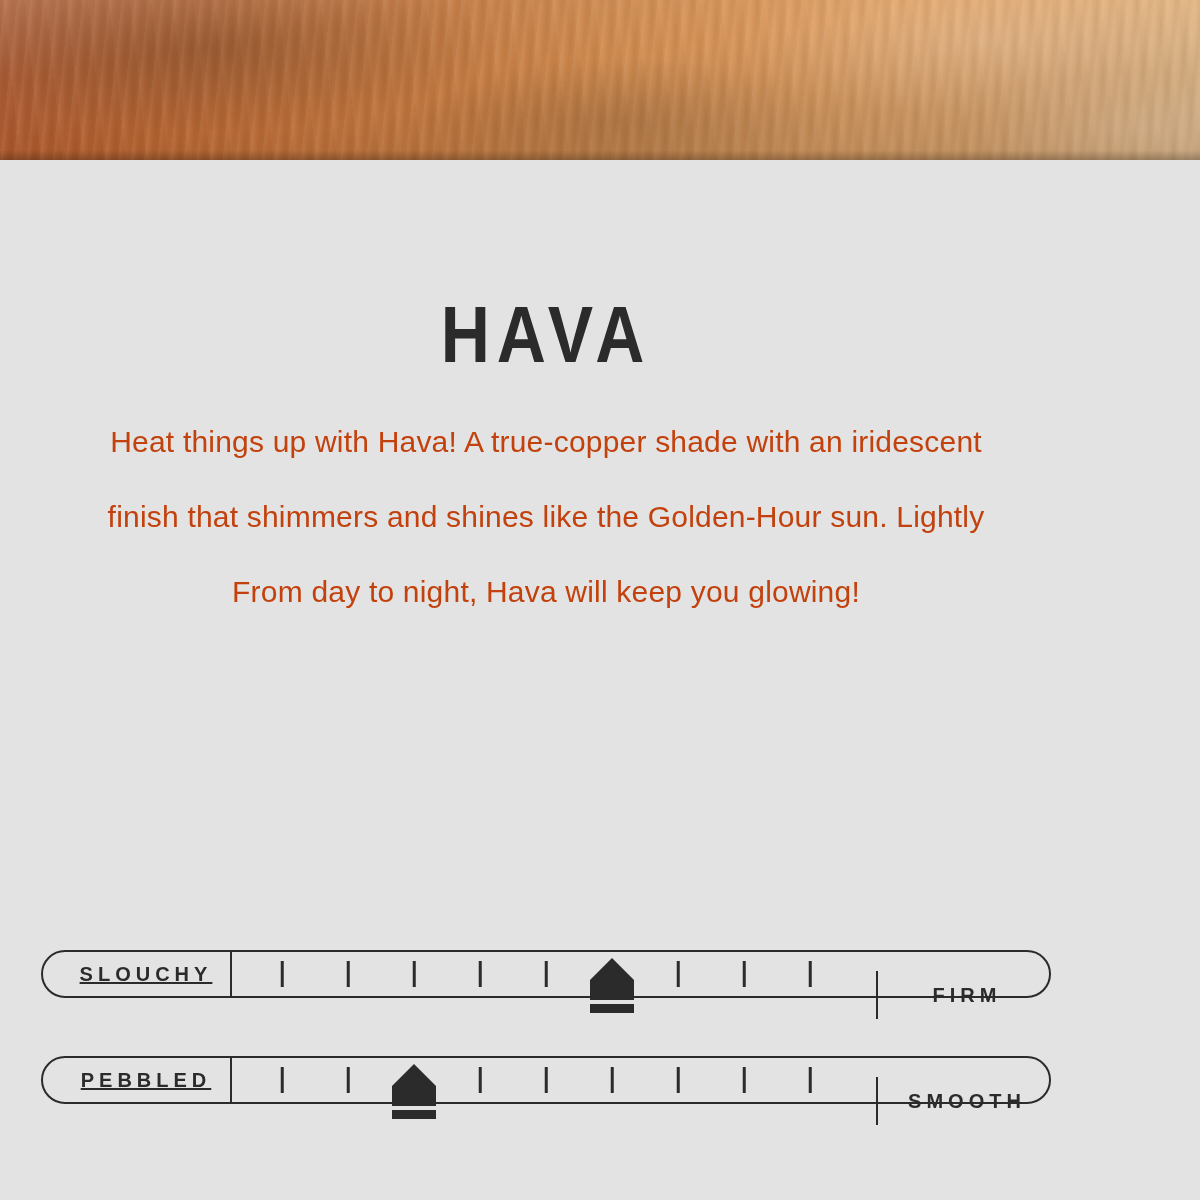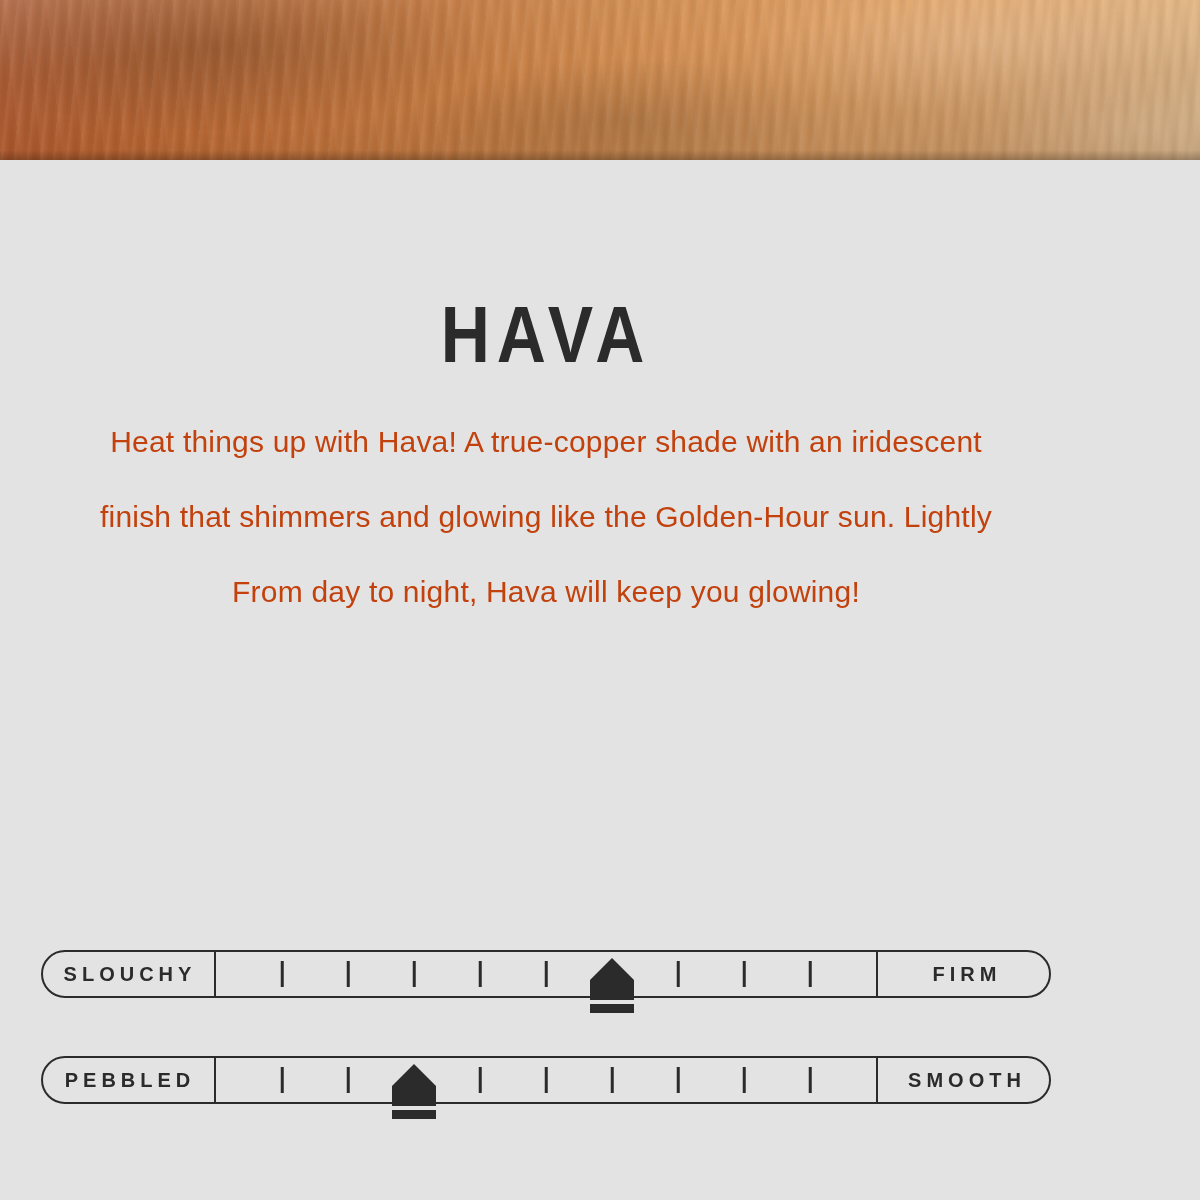--- a/index.html
+++ b/index.html
@@ -155,30 +155,32 @@
     align-items: center;
     justify-content: center;
     box-sizing: border-box;
     font-size: 20px;
     font-weight: 700;
     letter-spacing: 5px;
     color: #2b2b2b;
     text-indent: 5px;
   }
   .cap-left {
-    left: 0;
+    left: 16px;
     width: 175px;
     border-right: 2.5px solid #2b2b2b;
     border-radius: 26px 0 0 26px;
+    text-decoration: underline;
   }
   .cap-right {
     right: 0;
     width: 175px;
     border-left: 2.5px solid #2b2b2b;
     border-radius: 0 26px 26px 0;
+    margin-top: 21px;
   }
   .ticks {
     position: absolute;
     left: 175px;
     right: 175px;
     top: 0;
     height: 48px;
   }
   .tick {
     position: absolute;
@@ -231,21 +233,21 @@
     <div class="layer-streaks"></div>
     <div class="layer-sheen"></div>
     <div class="layer-grain"></div>
     <div class="edge-shadow"></div>
   </div>
 
   <h1 class="title">HAVA</h1>
 
   <div class="description">
     <p class="desc-justified">Heat things up with Hava! A true-copper shade with an iridescent</p>
-    <p class="desc-justified">finish that shimmers and glowing like the Golden-Hour sun. Lightly</p>
+    <p class="desc-justified">finish that shimmers and shines like the Golden-Hour sun. Lightly</p>
     <p>From day to night, Hava will keep you glowing!</p>
   </div>
 
   <div class="sliders">
 
     <div class="slider-row">
       <div class="track"></div>
       <div class="cap cap-left">SLOUCHY</div>
       <div class="cap cap-right">FIRM</div>
       <div class="ticks">

